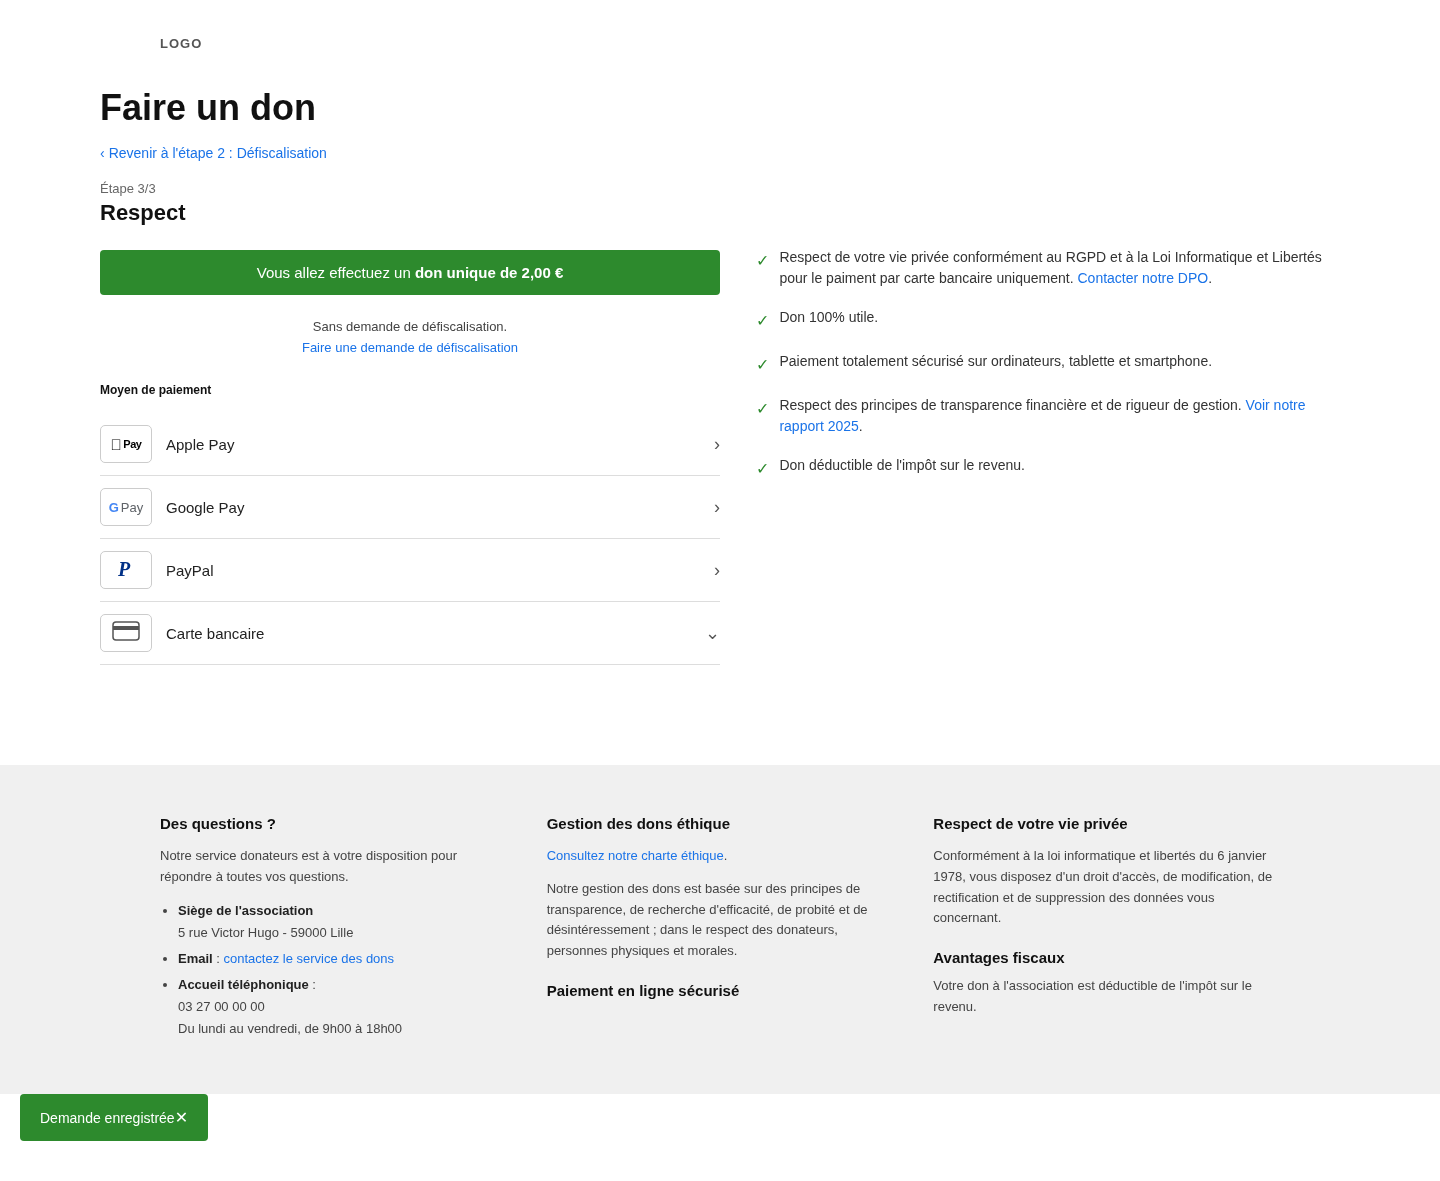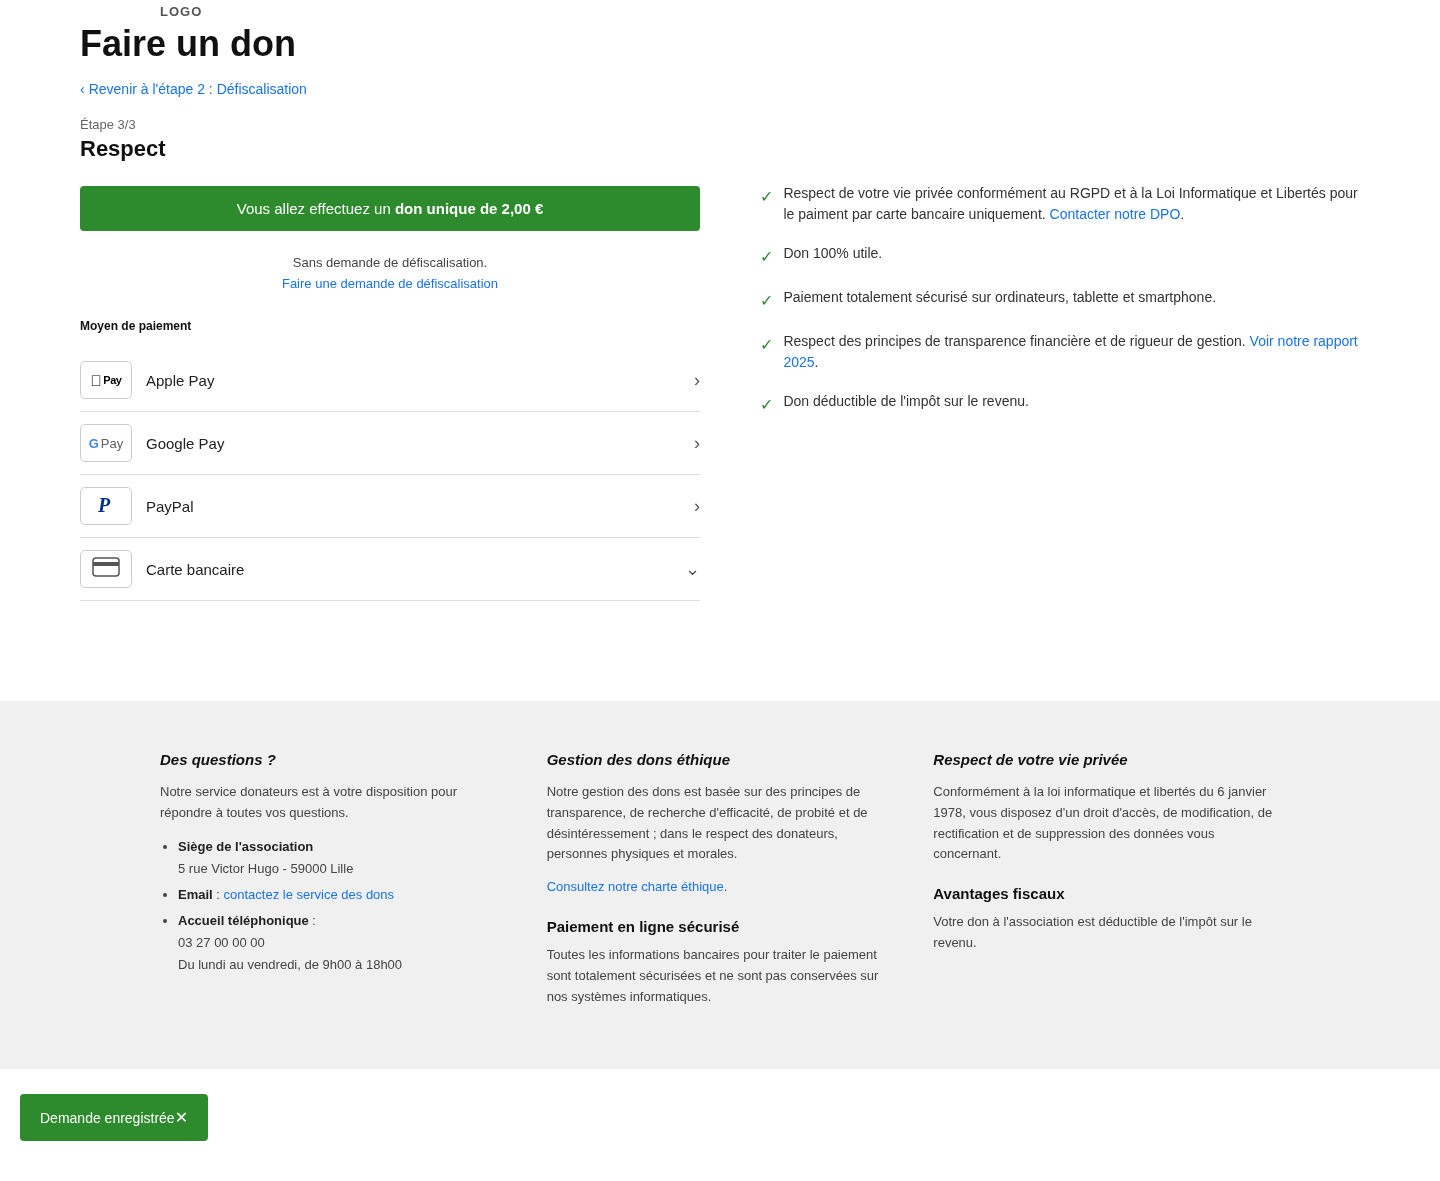--- a/index.html
+++ b/index.html
@@ -1,20 +1,20 @@
 <!DOCTYPE html>
 <html><head>
   <meta charset="utf-8">
   <style>
     * { box-sizing: border-box; margin: 0; padding: 0; }
     body { font-family: -apple-system, BlinkMacSystemFont, 'Segoe UI', Helvetica, Arial, sans-serif; font-size: 14px; color: #222; background: #fff; }
 
-    .logo { padding: 4px 160px; font-weight: bold; font-size: 13px; color: #555; letter-spacing: 1px; }
-
-    .main-content { padding: 0 80px 40px; display: flex; gap: 60px; }
+    .logo { padding: 36px 160px; font-weight: bold; font-size: 13px; color: #555; letter-spacing: 1px; }
+
+    .main-content { padding: 0 100px 40px; display: flex; gap: 36px; }
 
     .left-col { flex: 0 0 620px; max-width: 620px; }
     .right-col { flex: 1; padding-top: 160px; }
 
     .page-title { font-size: 36px; font-weight: 800; margin-bottom: 16px; color: #111; }
 
     .back-link { display: flex; align-items: center; gap: 4px; color: #1a73e8; text-decoration: none; font-size: 14px; margin-bottom: 20px; cursor: pointer; }
     .back-chevron { font-size: 14px; }
 
     .step-label { color: #666; font-size: 13px; margin-bottom: 4px; }
@@ -57,21 +57,21 @@
     .check-icon { color: #2d8a2d; font-size: 16px; flex-shrink: 0; margin-top: 2px; }
     .benefit-link { color: #1a73e8; text-decoration: none; cursor: pointer; }
 
     
     .toast { position: fixed; bottom: 40px; left: 20px; background: #2d8a2d; color: #fff; padding: 14px 20px; border-radius: 4px; display: flex; align-items: center; font-size: 14px; font-weight: 500; z-index: 100; }
     .toast-close { cursor: pointer; font-size: 16px; color: #fff; }
 
     
     .footer { background: #f0f0f0; padding: 50px 160px; margin-top: 60px; }
     .footer-grid { display: grid; grid-template-columns: 1fr 1fr 1fr; gap: 40px; }
-    .footer-col-title { font-weight: 700; font-size: 15px; margin-bottom: 14px; color: #111; font-style: italic; }
+    .footer-col-title { font-weight: 700; font-size: 15px; margin-bottom: 14px; color: #111; }
     .footer-col p { font-size: 13px; color: #444; line-height: 1.6; margin-bottom: 12px; }
     .footer-col ul { list-style: disc; padding-left: 18px; }
     .footer-col ul li { font-size: 13px; color: #444; line-height: 1.7; margin-bottom: 4px; }
     .footer-col ul li strong { font-weight: 700; color: #222; }
     .footer-link { color: #1a73e8; text-decoration: none; cursor: pointer; }
     .footer-sub-section { margin-top: 20px; }
     .footer-sub-title { font-weight: 700; font-size: 15px; margin-bottom: 10px; color: #111; }
   </style>
 </head>
 <body>
@@ -192,25 +192,24 @@
       <p>Notre service donateurs est à votre disposition pour répondre à toutes vos questions.</p>
       <ul>
         <li><strong>Siège de l'association</strong><br><span>5 rue Victor Hugo - 59000 Lille</span></li>
         <li><strong>Email</strong> : <a class="footer-link">contactez le service des dons</a></li>
         <li><strong>Accueil téléphonique</strong> :<br><span>03 27 00 00 00</span><br><span>Du lundi au vendredi, de 9h00 à 18h00</span></li>
       </ul>
     </div>
 
     <div class="footer-col">
       <div class="footer-col-title">Gestion des dons éthique</div>
+      <p><a class="footer-link">Consultez notre charte éthique</a>.</p>
       <p>Notre gestion des dons est basée sur des principes de transparence, de recherche d'efficacité, de probité et de désintéressement ; dans le respect des donateurs, personnes physiques et morales.</p>
-      <p><a class="footer-link">Consultez notre charte éthique</a>.</p>
       <div class="footer-sub-section">
         <div class="footer-sub-title">Paiement en ligne sécurisé</div>
-        <p>Toutes les informations bancaires pour traiter le paiement sont totalement sécurisées et ne sont pas conservées sur nos systèmes informatiques.</p>
       </div>
     </div>
 
     <div class="footer-col">
       <div class="footer-col-title">Respect de votre vie privée</div>
       <p>Conformément à la loi informatique et libertés du 6 janvier 1978, vous disposez d'un droit d'accès, de modification, de rectification et de suppression des données vous concernant.</p>
       <div class="footer-sub-section">
         <div class="footer-sub-title">Avantages fiscaux</div>
         <p>Votre don à l'association est déductible de l'impôt sur le revenu.</p>
       </div>

